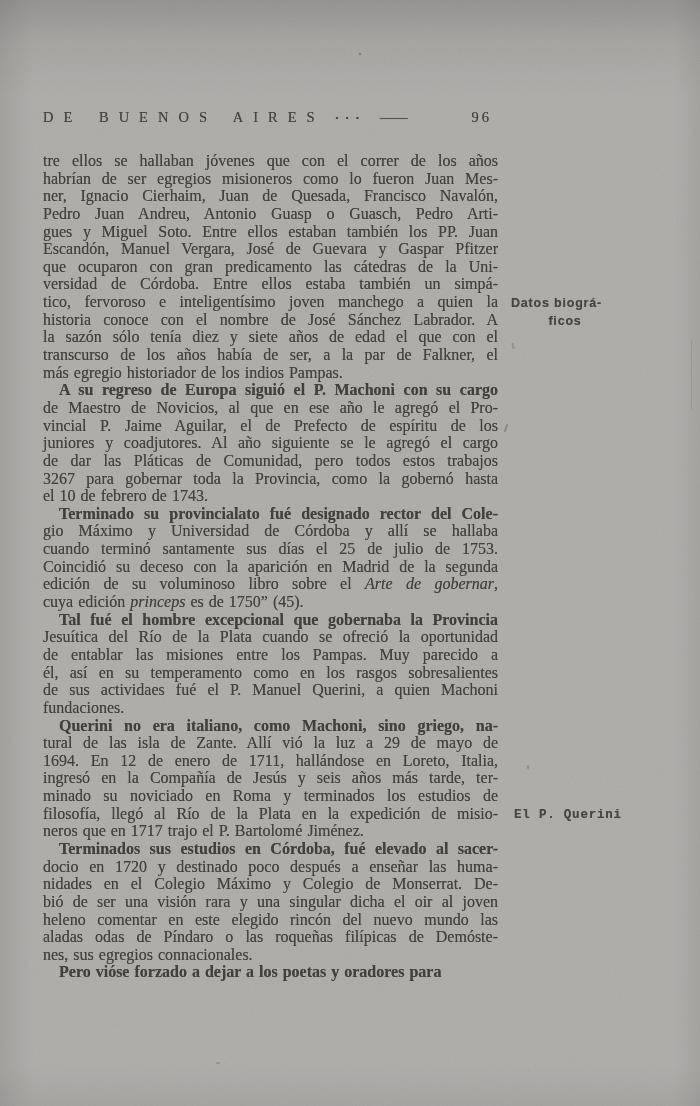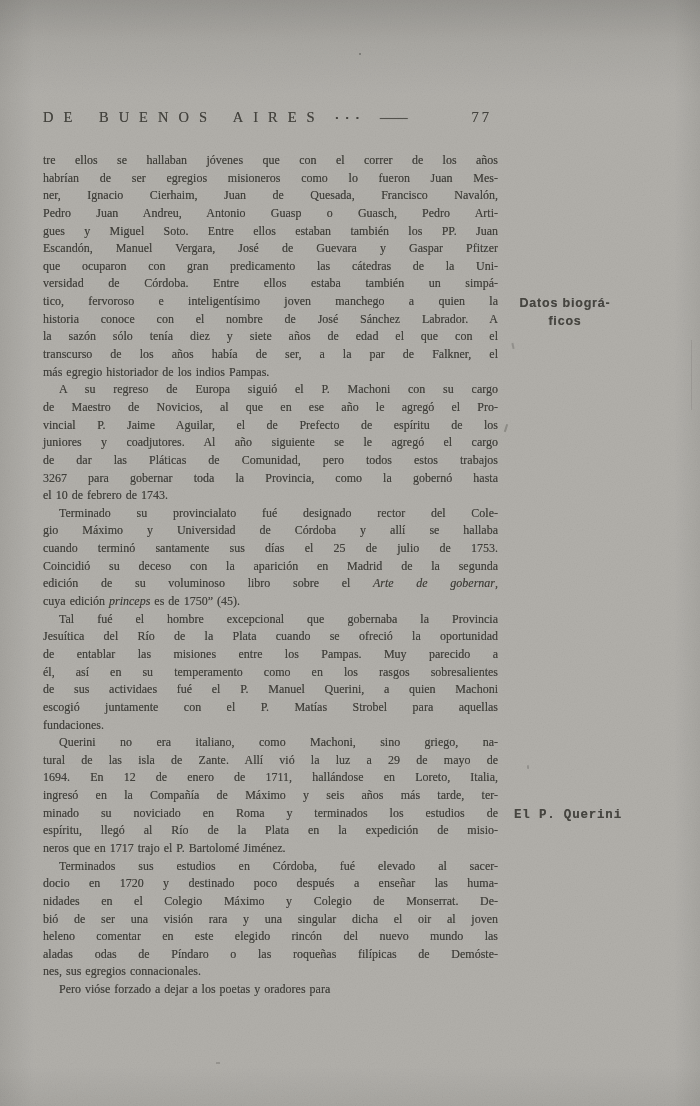--- a/index.html
+++ b/index.html
@@ -20,54 +20,54 @@
     font-size:14.5px; font-weight:500;
     text-shadow:0 0 0.6px rgba(64,63,58,0.65);
   }
   .running-head .title { letter-spacing:10px; word-spacing:3px; white-space:nowrap; }
   .running-head .dots  { margin-left:10px; letter-spacing:6px; font-weight:bold; font-size:13px; }
   .running-head .dash  { margin-left:14px; display:inline-block; transform:scaleX(1.9); transform-origin:left center; }
   .running-head .pagenum { margin-left:auto; letter-spacing:3px; }
   .body-text {
     position:absolute; left:43px; top:152px; width:455px;
     color:var(--ink, #42413c);
-    font-size:12px;
+    font-size:16px;
     text-shadow:0 0 0.6px rgba(62,61,56,0.6);
   }
   .line {
     height:17.65px; line-height:17.65px;
     text-align:justify; text-align-last:justify;
     word-spacing:1px;
     overflow:visible; white-space:normal;
   }
   .line.para-end { text-align-last:left; }
-  .line.indent { text-indent:16px; }
+  .line.indent { text-indent:16px;font-weight:bold; }
   .line em { }
   .margin-note {
     position:absolute; width:108px;
     font-family:"Liberation Sans","DejaVu Sans",sans-serif;
     font-weight:bold; font-size:12.5px; letter-spacing:0.8px;
     line-height:18px; color:var(--ink-note, #474641);
     text-shadow:0 0 0.5px rgba(66,65,60,0.55);
   }
-  .margin-note .note-line { text-align:center; }
+  .margin-note .note-line { text-align:left; }
   .margin-note .note-line + .note-line { text-align:center; }
   .speck { position:absolute; background:rgba(70,69,64,0.55); pointer-events:none; }
   .grain { position:absolute; left:0; top:0; pointer-events:none; opacity:0.13; mix-blend-mode:multiply; }
 </style>
 </head>
 <body>
 
 <div class="page" style="--paper: #b2b0ab; --ink: #42413c; --ink-head: #45443f; --ink-note: #474641;">
 
   <div class="running-head">
     <span class="title">DE BUENOS AIRES</span>
     <span class="dots">···</span>
     <span class="dash">—</span>
-    <span class="pagenum">77</span>
+    <span class="pagenum">96</span>
   </div>
 
   <div class="body-text" id="body-text">
       <div class="line">tre ellos se hallaban jóvenes que con el correr de los años</div>
       <div class="line">habrían de ser egregios misioneros como lo fueron Juan Mes-</div>
       <div class="line">ner, Ignacio Cierhaim, Juan de Quesada, Francisco Navalón,</div>
       <div class="line">Pedro Juan Andreu, Antonio Guasp o Guasch, Pedro Arti-</div>
       <div class="line">gues y Miguel Soto. Entre ellos estaban también los PP. Juan</div>
       <div class="line">Escandón, Manuel Vergara, José de Guevara y Gaspar Pfitzer</div>
       <div class="line">que ocuparon con gran predicamento las cátedras de la Uni-</div>
@@ -88,28 +88,27 @@
       <div class="line">gio Máximo y Universidad de Córdoba y allí se hallaba</div>
       <div class="line">cuando terminó santamente sus días el 25 de julio de 1753.</div>
       <div class="line">Coincidió su deceso con la aparición en Madrid de la segunda</div>
       <div class="line"><span>edición de su voluminoso libro sobre el </span><em>Arte de gobernar</em><span>,</span></div>
       <div class="line para-end"><span>cuya edición </span><em>princeps</em><span> es de 1750” (45).</span></div>
       <div class="line indent">Tal fué el hombre excepcional que gobernaba la Provincia</div>
       <div class="line">Jesuítica del Río de la Plata cuando se ofreció la oportunidad</div>
       <div class="line">de entablar las misiones entre los Pampas. Muy parecido a</div>
       <div class="line">él, así en su temperamento como en los rasgos sobresalientes</div>
       <div class="line">de sus actividaes fué el P. Manuel Querini, a quien Machoni</div>
-      <div class="line">escogió juntamente con el P. Matías Strobel para aquellas</div>
       <div class="line para-end">fundaciones.</div>
       <div class="line indent">Querini no era italiano, como Machoni, sino griego, na-</div>
       <div class="line">tural de las isla de Zante. Allí vió la luz a 29 de mayo de</div>
       <div class="line">1694. En 12 de enero de 1711, hallándose en Loreto, Italia,</div>
-      <div class="line">ingresó en la Compañía de Máximo y seis años más tarde, ter-</div>
+      <div class="line">ingresó en la Compañía de Jesús y seis años más tarde, ter-</div>
       <div class="line">minado su noviciado en Roma y terminados los estudios de</div>
-      <div class="line">espíritu, llegó al Río de la Plata en la expedición de misio-</div>
+      <div class="line">filosofía, llegó al Río de la Plata en la expedición de misio-</div>
       <div class="line para-end">neros que en 1717 trajo el P. Bartolomé Jiménez.</div>
       <div class="line indent">Terminados sus estudios en Córdoba, fué elevado al sacer-</div>
       <div class="line">docio en 1720 y destinado poco después a enseñar las huma-</div>
       <div class="line">nidades en el Colegio Máximo y Colegio de Monserrat. De-</div>
       <div class="line">bió de ser una visión rara y una singular dicha el oir al joven</div>
       <div class="line">heleno comentar en este elegido rincón del nuevo mundo las</div>
       <div class="line">aladas odas de Píndaro o las roqueñas filípicas de Demóste-</div>
       <div class="line para-end">nes, sus egregios connacionales.</div>
       <div class="line indent para-end">Pero vióse forzado a dejar a los poetas y oradores para</div>
     </div>

